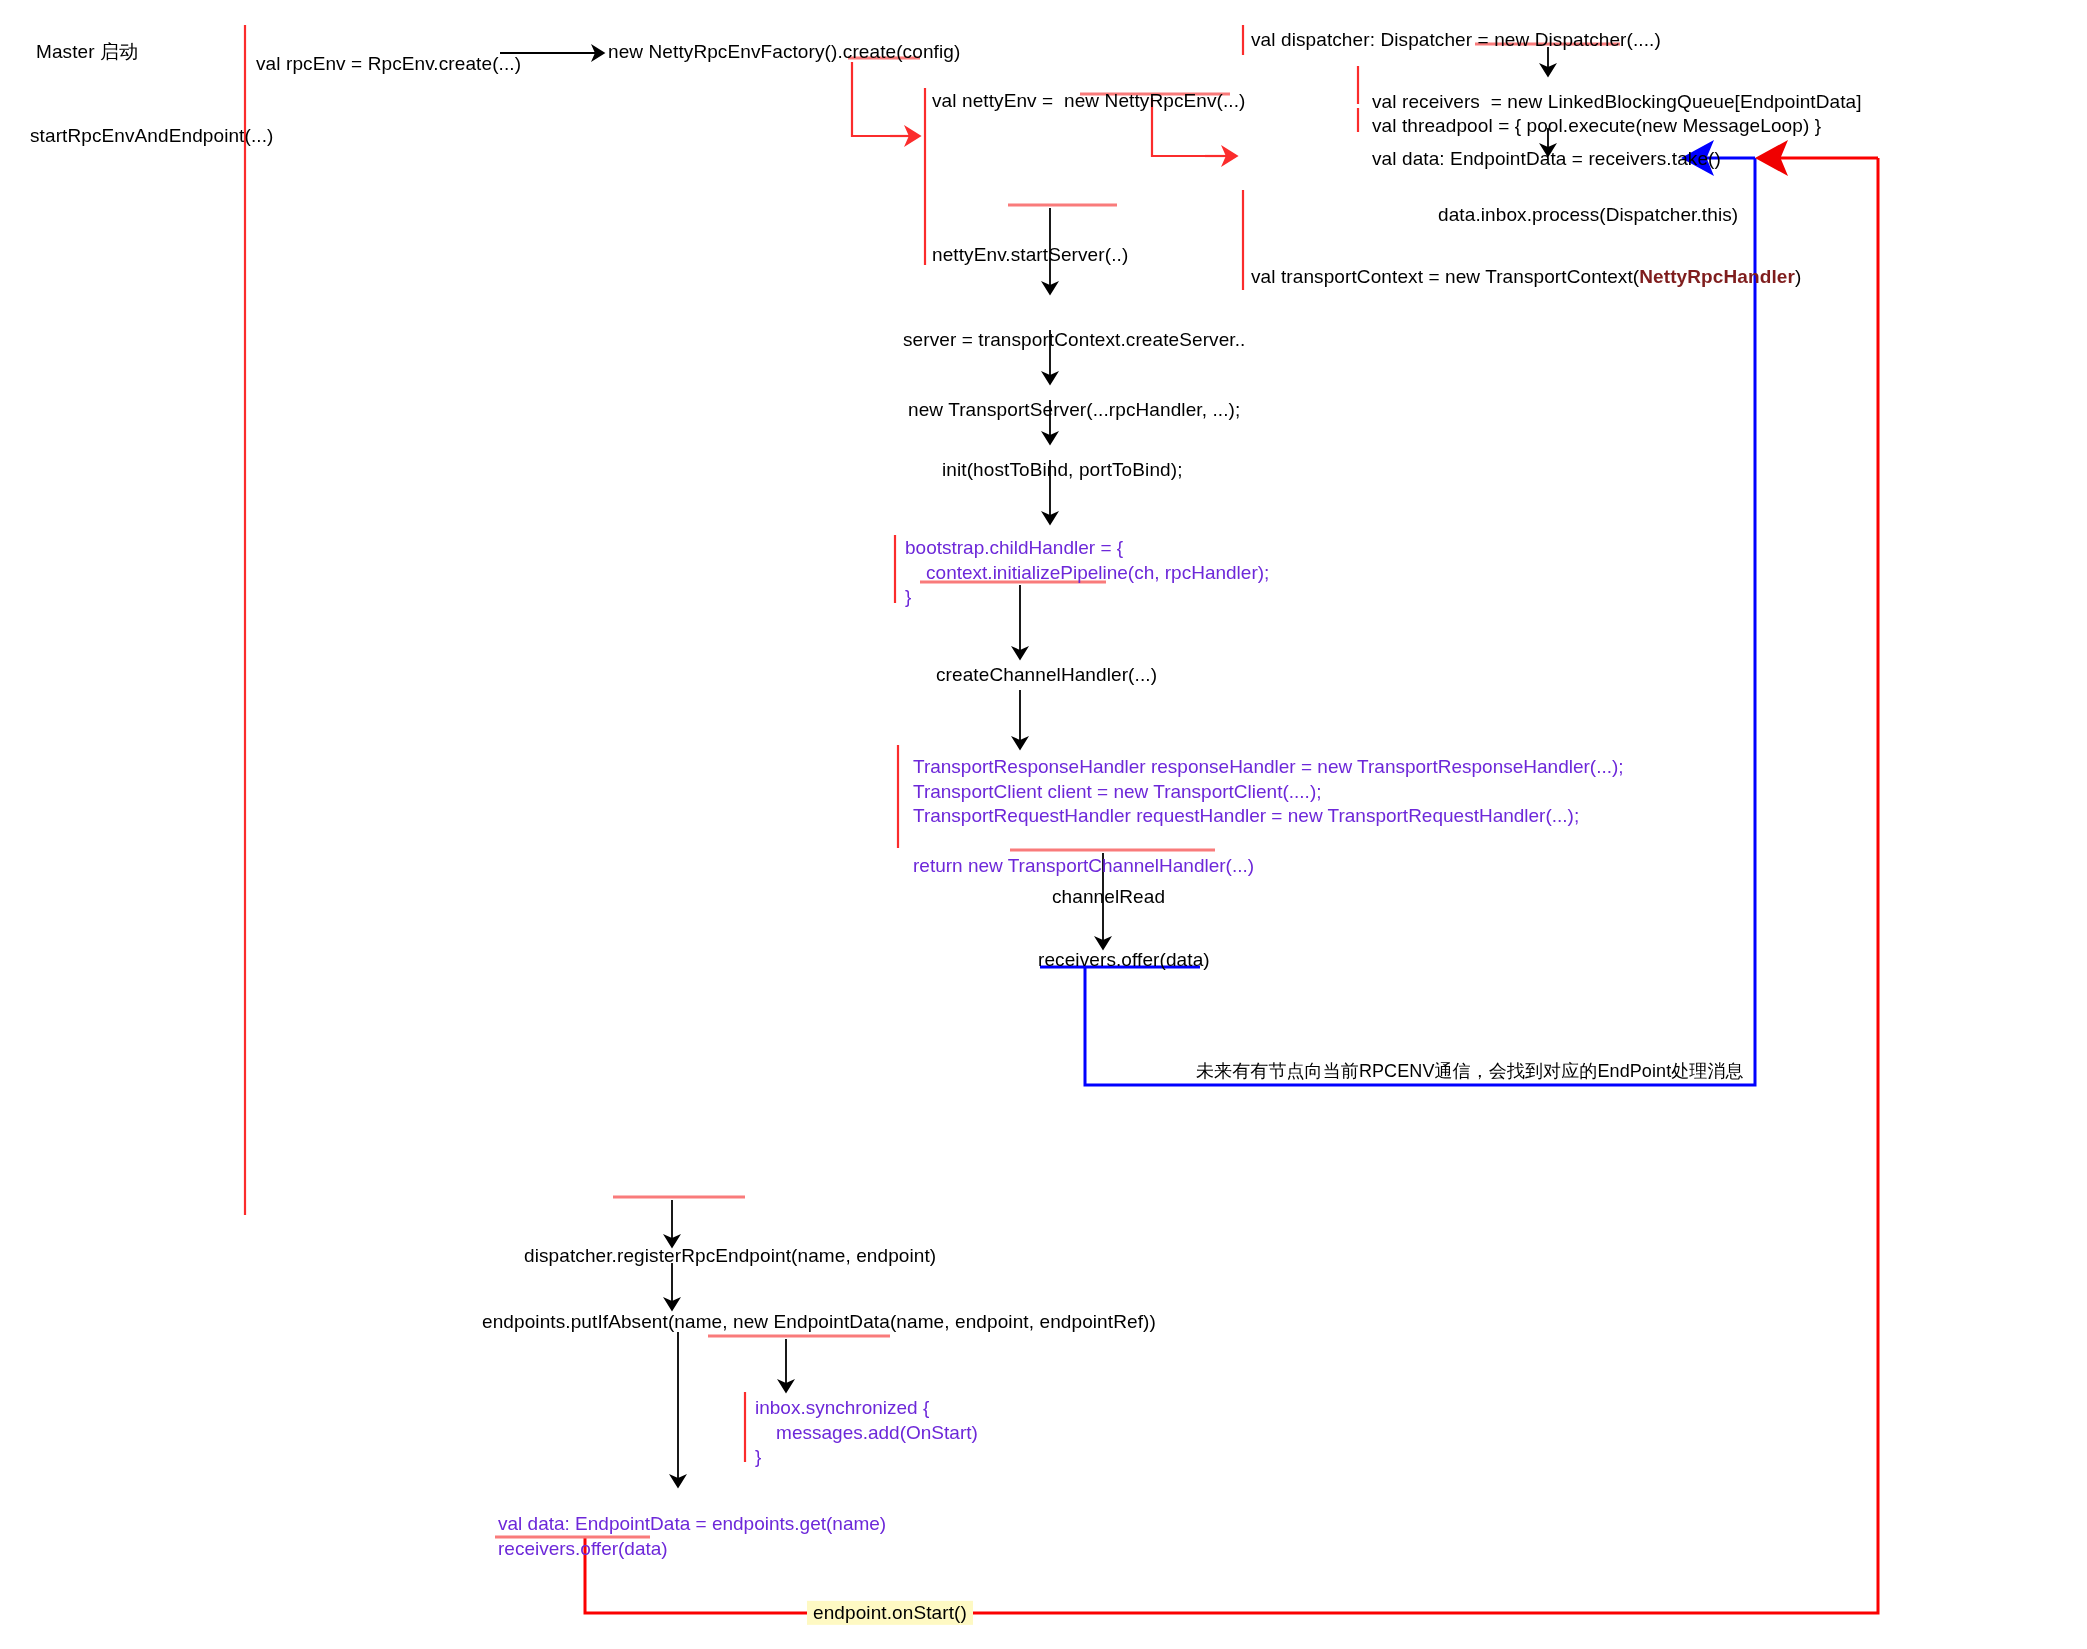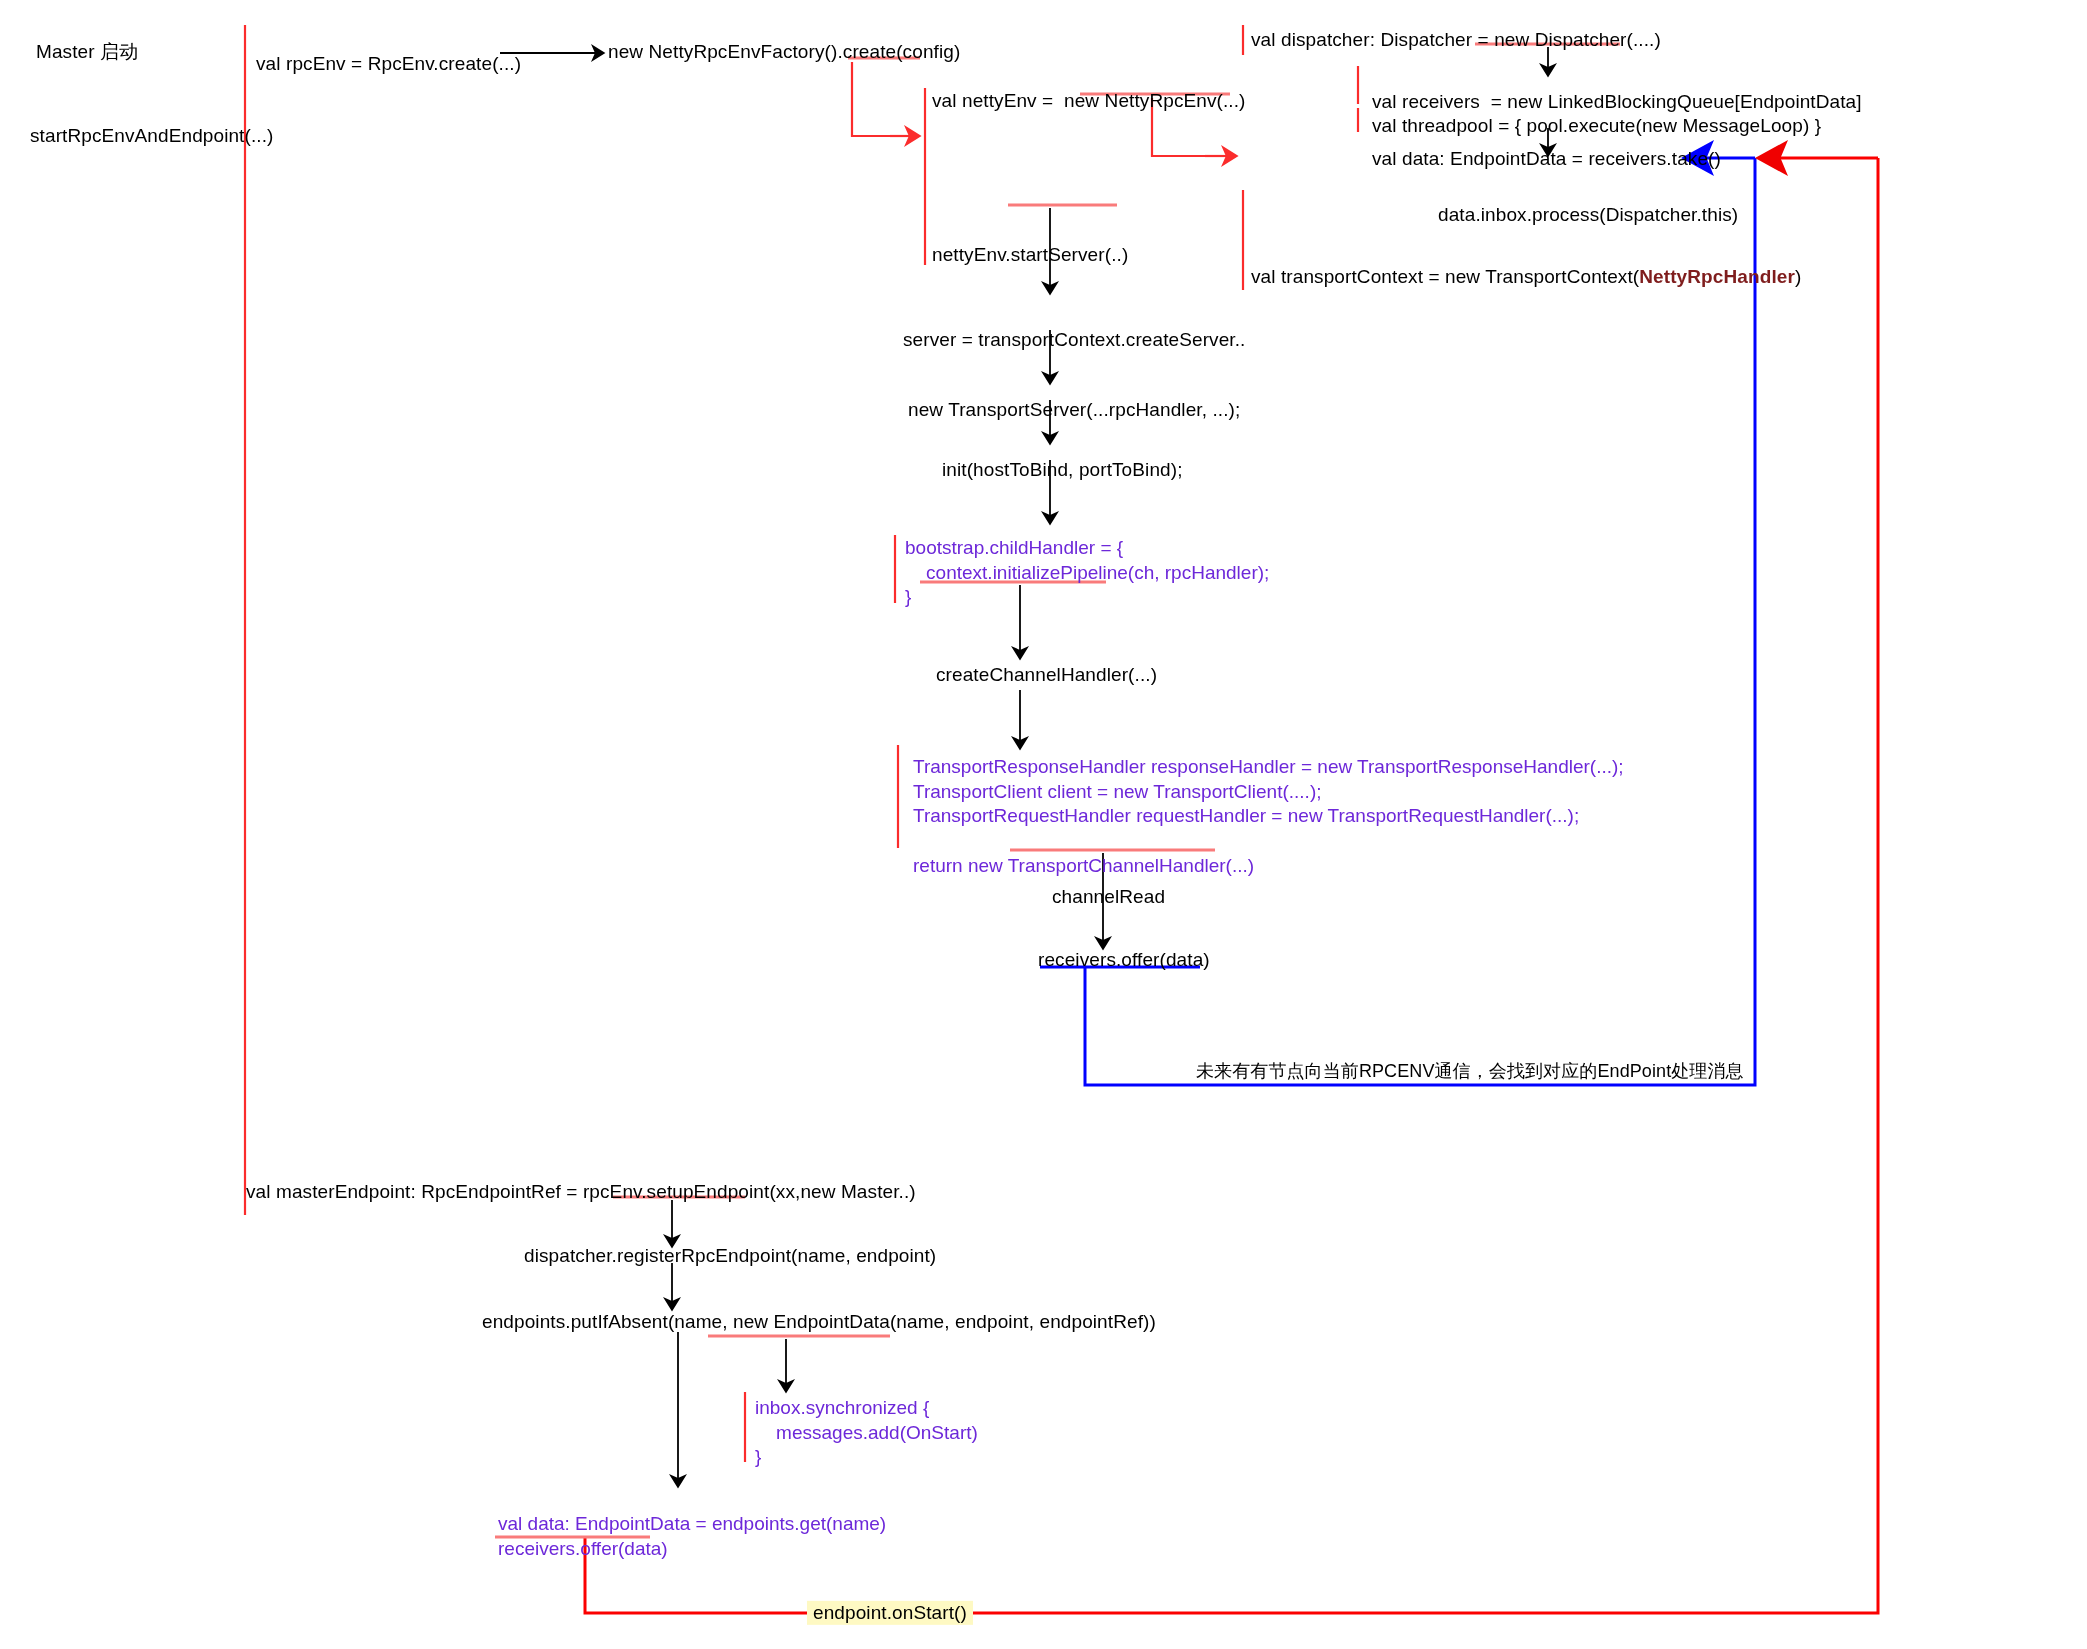--- a/index.html
+++ b/index.html
@@ -148,21 +148,20 @@
 
   <div class="lbl" style="left:936px;top:663px;">createChannelHandler(...)</div>
 
   <div class="blk" style="left:913px;top:755px;"><span>TransportResponseHandler responseHandler = new TransportResponseHandler(...);</span><br><span>TransportClient client = new TransportClient(....);</span><br><span>TransportRequestHandler requestHandler = new TransportRequestHandler(...);</span><br><br><span>return new TransportChannelHandler(...)</span></div>
 
   <div class="lbl" style="left:1052px;top:885px;">channelRead</div>
   <div class="lbl" style="left:1038px;top:948px;">receivers.offer(data)</div>
 
   <div class="lbl cn" style="left:1196px;top:1060px;">未来有有节点向当前RPCENV通信，会找到对应的EndPoint处理消息</div>
 
-  <div class="lbl" style="left:246px;top:1180px;">val masterEndpoint: RpcEndpointRef = rpcEnv.setupEndpoint(xx,new Master..)</div>
   <div class="lbl" style="left:524px;top:1244px;">dispatcher.registerRpcEndpoint(name, endpoint)</div>
   <div class="lbl" style="left:482px;top:1310px;">endpoints.putIfAbsent(name, new EndpointData(name, endpoint, endpointRef))</div>
 
   <div class="blk" style="left:755px;top:1396px;"><span>inbox.synchronized {</span><br><span>    messages.add(OnStart)</span><br><span>}</span></div>
 
   <div class="blk" style="left:498px;top:1512px;"><span>val data: EndpointData = endpoints.get(name)</span><br><span>receivers.offer(data)</span></div>
 
   <div class="lbl" style="left:807px;top:1613px;background:#fef9c3;padding:0 6px;transform:translateY(-50%);">endpoint.onStart()</div>
 
 </div>

